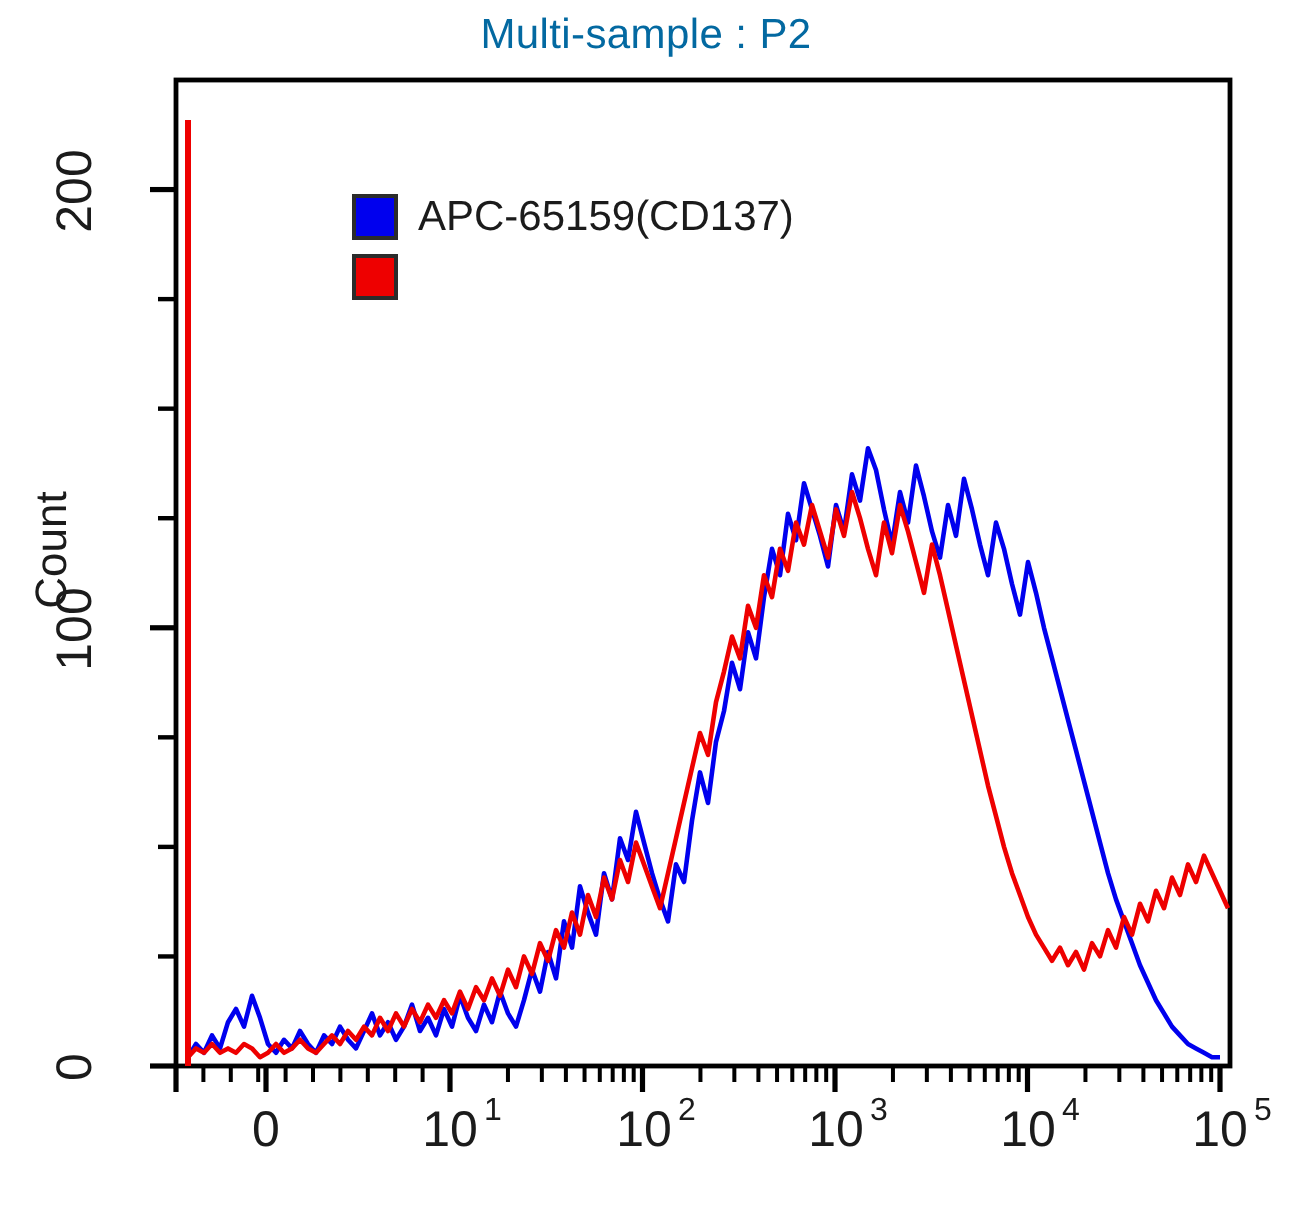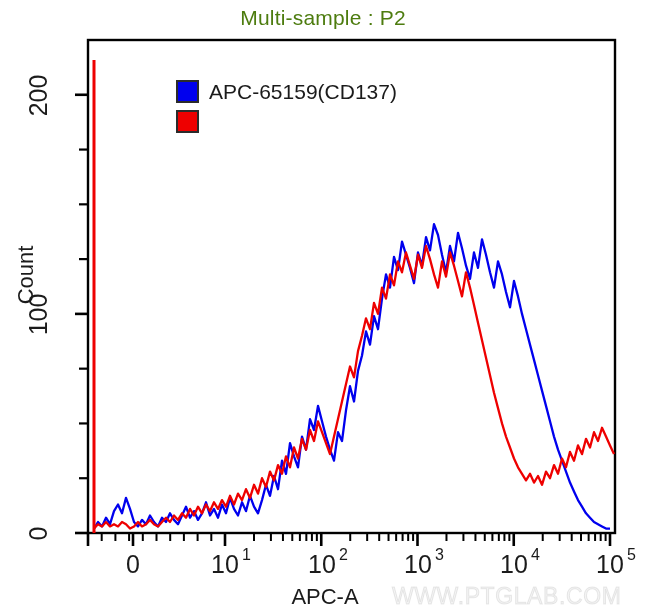--- a/index.html
+++ b/index.html
@@ -19,21 +19,21 @@
     width: 650px;
     height: 616px;
   }
   #chart-title {
     position: absolute;
     top: 6px;
     left: 0;
     width: 646px;
     text-align: center;
     font-size: 21px;
-    color: #4d7c0f;
+    color: #0369a1;
     letter-spacing: 0.2px;
     white-space: nowrap;
   }
   #plot-svg {
     position: absolute;
     top: 0;
     left: 0;
   }
   .axis-tick-label {
     font-family: "Liberation Sans", sans-serif;
@@ -69,21 +69,21 @@
     font-size: 25px;
     color: #1b1b1b;
     transform: rotate(-90deg);
     transform-origin: center center;
     text-align: center;
     width: 60px;
   }
   #legend {
     position: absolute;
     left: 176px;
-    top: 78px;
+    top: 95px;
     display: flex;
     flex-direction: column;
     gap: 3px;
   }
   .legend-row {
     display: flex;
     align-items: center;
     gap: 10px;
     height: 27px;
   }
@@ -199,27 +199,25 @@
         <text x="610" y="573" text-anchor="middle" class="axis-tick-label">10</text>
         <text x="627" y="560" class="axis-tick-exp">5</text>
       </g>
   </svg>
 
   <div class="ytick-text" id="ytick-0" style="left: 8px; top: 519px;">0</div>
   <div class="ytick-text" id="ytick-1" style="left: 8px; top: 299.889px;">100</div>
   <div class="ytick-text" id="ytick-2" style="left: 8px; top: 80.7778px;">200</div>
 
   <div id="y-axis-title">Count</div>
-  <div id="x-axis-title">APC-A</div>
 
   <div id="legend">
     <div class="legend-row">
       <span class="legend-swatch" id="sw0" style="background: rgb(0, 0, 238);"></span>
       <span class="legend-label">APC-65159(CD137)</span>
     </div>
     <div class="legend-row">
       <span class="legend-swatch" id="sw1" style="background: rgb(238, 0, 0);"></span>
     </div>
   </div>
 
-  <div id="watermark">WWW.PTGLAB.COM</div>
 
 </div>
 
 </body></html>

